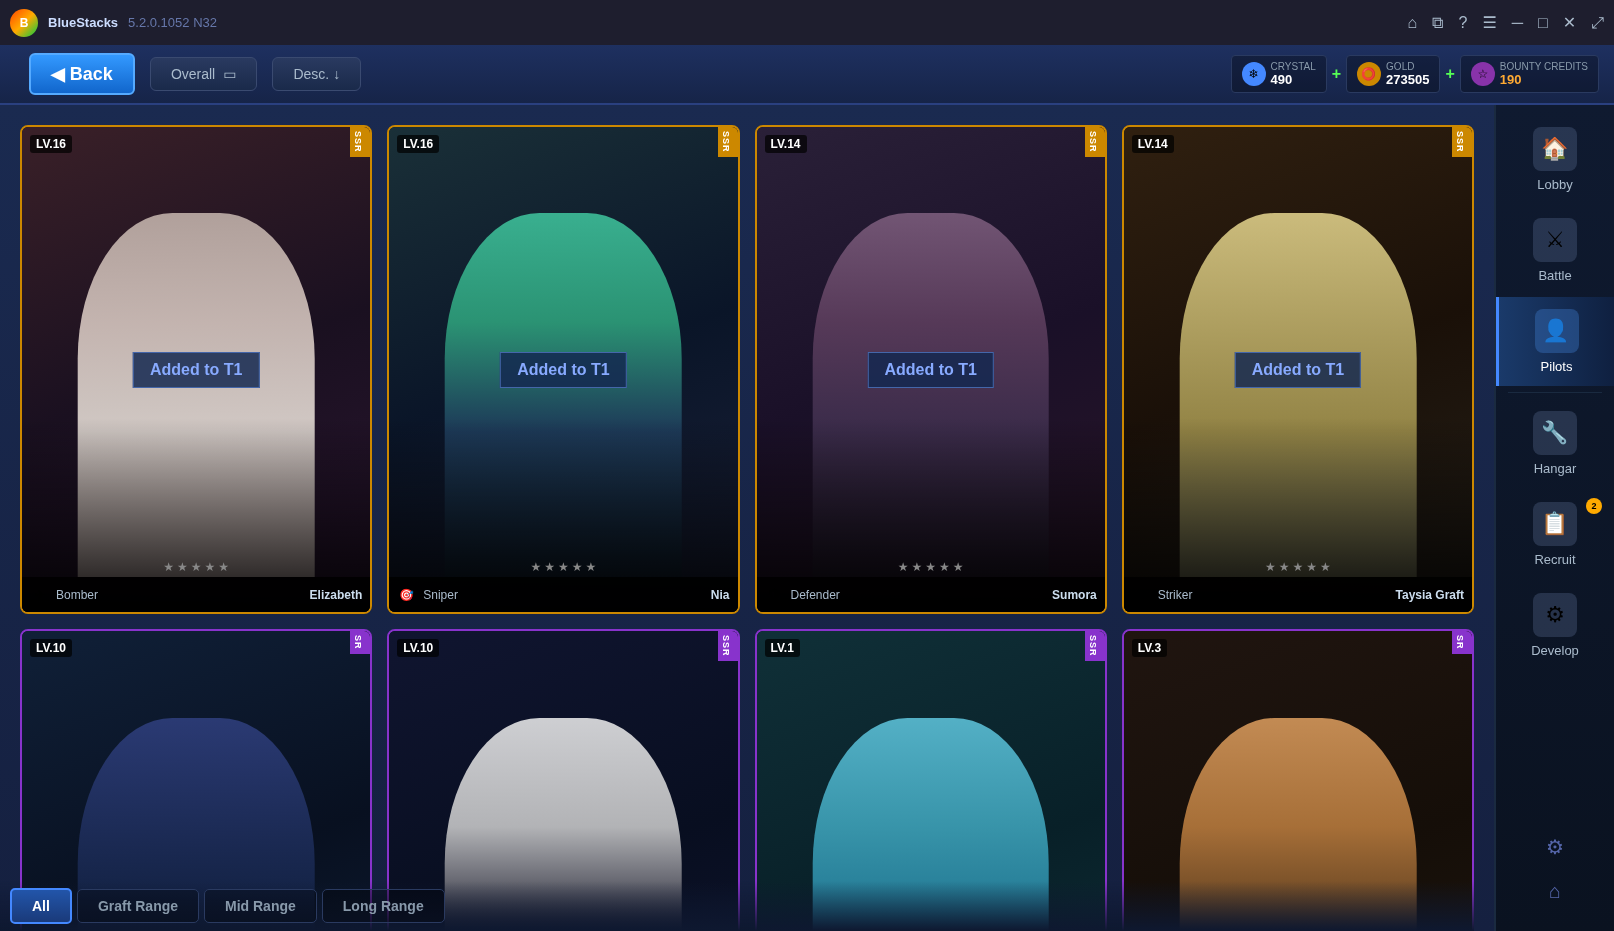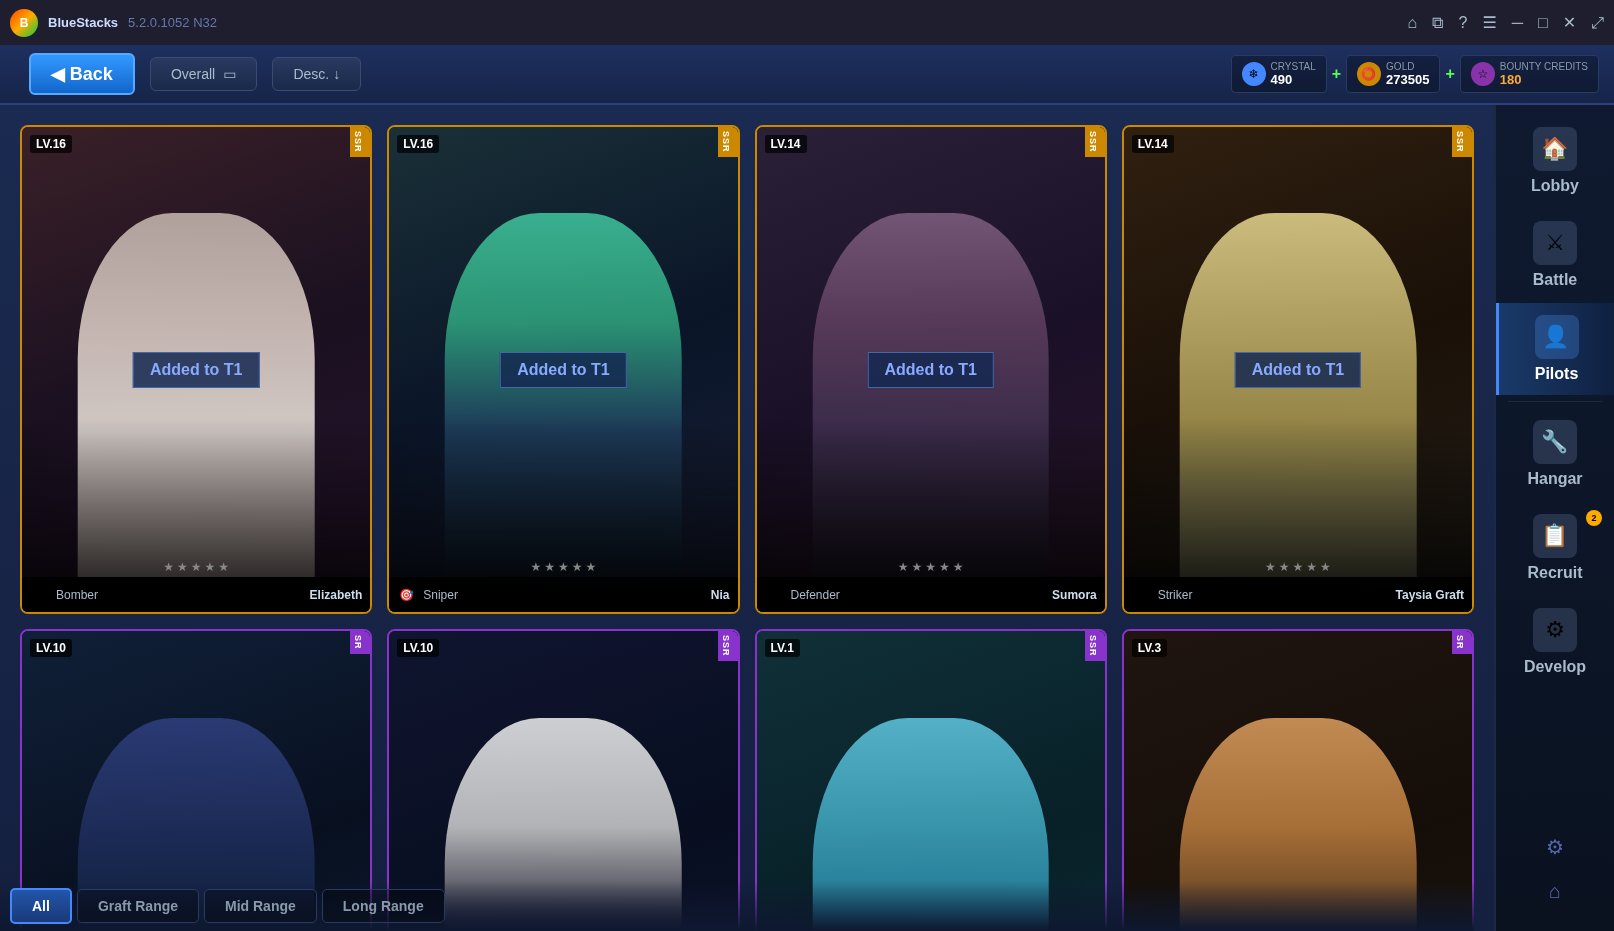--- a/index.html
+++ b/index.html
@@ -335,22 +335,22 @@
 
     .sidebar-icon {
       width: 44px; height: 44px;
       border-radius: 8px;
       display: flex; align-items: center; justify-content: center;
       font-size: 22px;
       background: rgba(255,255,255,0.1);
     }
     .sidebar-label {
       color: #aabbcc;
-      font-size: 16px;
-      font-weight: bold;
+      font-size: 13px;
+      font-weight: normal;
     }
     .sidebar-item.active .sidebar-label { color: white; }
 
     .sidebar-badge {
       position: absolute;
       top: 8px; right: 12px;
       background: #ffaa00;
       color: #000;
       font-size: 9px;
       font-weight: bold;
@@ -456,21 +456,21 @@
         <div class="resource-label">GOLD</div>
         <div class="resource-value">273505</div>
       </div>
     </div>
     <span class="resource-plus">+</span>
 
     <div class="resource-item">
       <div class="resource-icon bounty-icon">☆</div>
       <div>
         <div class="resource-label">BOUNTY CREDITS</div>
-        <div class="resource-value" style="color:#ffaa33;">180</div>
+        <div class="resource-value" style="color:#ffaa33;">190</div>
       </div>
     </div>
   </div>
 </div>
 
 <div class="main-area">
 
   <div class="pilots-area">
     <div class="pilots-grid">
 

